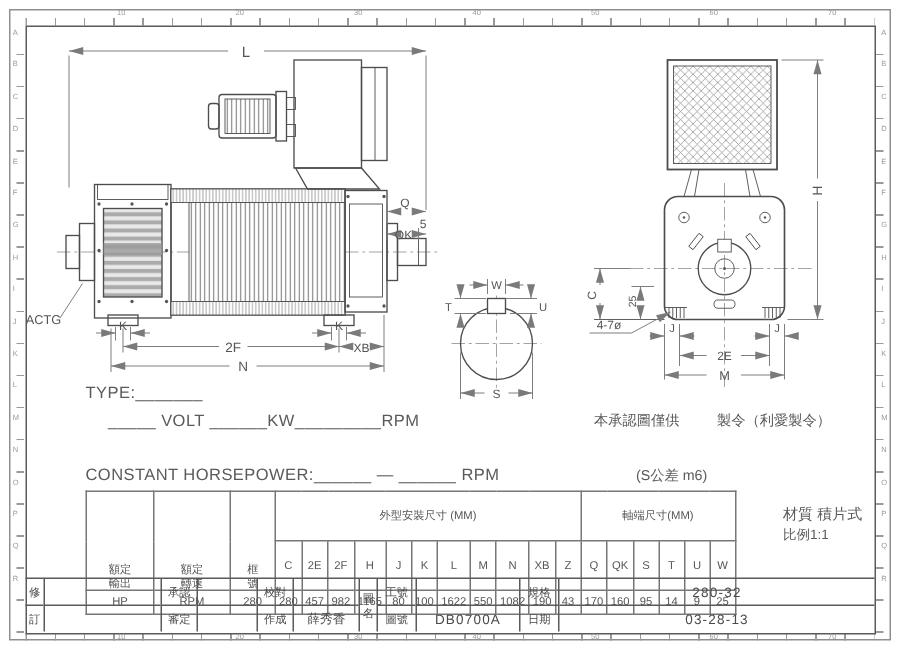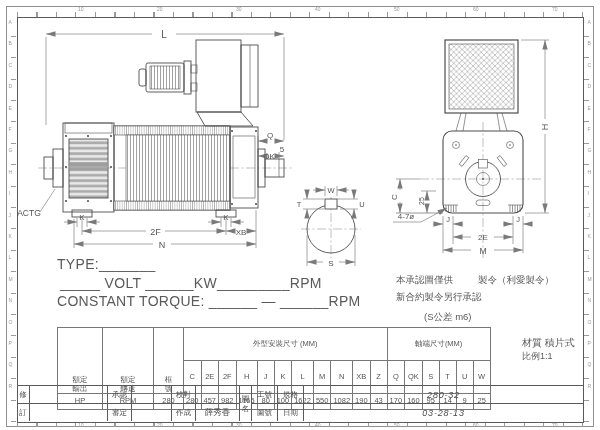--- a/index.html
+++ b/index.html
@@ -13,42 +13,42 @@
   .tick-left,.tick-right{position:absolute;top:17px;width:5px;height:405px;
       background:repeating-linear-gradient(0deg,#9a9a9a 0 1px,transparent 1px 21.4px);}
   .tick-left{left:11px}.tick-right{left:584px}
   .rl{position:absolute;font-size:5px;line-height:1;color:#999;}
   svg{position:absolute;left:0;top:0;}
   .geo{stroke:#4d4d4d;stroke-width:0.9;fill:none;}
   .geo .thin{stroke-width:0.6;}
   .dim{stroke:#7a7a7a;stroke-width:0.65;fill:none;}
   .cl{stroke:#999;stroke-width:0.6;fill:none;stroke-dasharray:9 2.5 2 2.5;}
   .txt text{fill:#555;text-anchor:middle;font-family:"Liberation Sans",sans-serif;}
-  .spec{position:absolute;font-size:14px;letter-spacing:0.3px;color:#5a5a5a;white-space:pre;}
+  .spec{position:absolute;font-size:11px;letter-spacing:0.3px;color:#5a5a5a;white-space:pre;}
   .note{position:absolute;font-size:9.5px;color:#5a5a5a;white-space:pre;}
   .dimtable{position:absolute;left:57px;top:327px;border-collapse:collapse;font-size:7.5px;color:#555;table-layout:auto;}
   .dimtable td,.dimtable th{border:1px solid #777;padding:0 2px;text-align:center;font-weight:normal;line-height:1.15;}
   .dimtable .grp{height:12px;}
   .dimtable tr.keys td{height:11px;min-width:12px;}
   .dimtable tr.vals td{height:15px;}
   .dimtable .c1{width:40px}.dimtable .c2{width:46px}.dimtable .c3{width:25px}
   .dimtable .wrap{display:inline-block;width:18px;margin-top:48px;}
   .tb{position:absolute;left:17px;top:385px;width:566px;height:36px;display:flex;
       border-top:1px solid #5a5a5a;font-size:7.5px;color:#4a4a4a;box-sizing:border-box;}
   .tb .col{display:flex;flex-direction:column;box-sizing:border-box;}
   .tb .col+.col{border-left:1px solid #5a5a5a;}
   .tb .cell{flex:1;display:flex;align-items:center;justify-content:center;overflow:hidden;white-space:nowrap;}
   .tb .cell+.cell{border-top:1px solid #5a5a5a;}
   .tb .cell.dash+ .cell, .tb .dashsep{border-top:1px dashed #777;}
   .logo-wrap{display:flex;align-items:center;justify-content:center;gap:4px;}
   .logo-lae{font-family:"Liberation Serif",serif;font-size:17px;letter-spacing:1px;color:#3f3f3f;line-height:0.8;text-align:center;}
   .logo-sub{display:block;font-size:3.5px;letter-spacing:0.2px;color:#666;font-family:"Liberation Sans",sans-serif;}
   .logo-cjk{font-size:12px;font-weight:bold;color:#3f3f3f;}
   .vstack{display:flex;flex-direction:column;align-items:center;line-height:1.25;}
-  .mono{letter-spacing:0.8px;font-style:italic;}
+  .mono{letter-spacing:0.8px;}
 </style>
 </head>
 <body>
 
 <div class="sheet">
   <div class="frame-outer"></div>
   <div class="tick-top"></div>
   <div class="tick-bottom"></div>
   <div class="tick-left"></div>
   <div class="tick-right"></div>
@@ -262,26 +262,25 @@
       <text transform="translate(397,197) rotate(-90)" font-size="8">C</text>
       <text transform="translate(424,201) rotate(-90)" font-size="7">25</text>
       <text x="448" y="221.5" font-size="7.5">J</text>
       <text x="518" y="221.5" font-size="7.5">J</text>
       <text x="483" y="240" font-size="8">2E</text>
       <text x="483" y="253.5" font-size="8.5">M</text>
     </g>
   </svg>
 
   <div class="spec" style="left:57px;top:256px">TYPE:_______</div>
-  <div class="spec" style="left:60px;top:275px">_____ VOLT ______KW_________RPM</div>
-  <div class="spec" style="left:57px;top:293px">CONSTANT TORQUE: ______ — ______RPM</div>
+  <div class="spec" style="left:72px;top:275px">_____ VOLT ______KW_________RPM</div>
+  <div class="spec" style="left:57px;top:311px">CONSTANT HORSEPOWER:______ — ______ RPM</div>
 
   <div class="note" style="left:396px;top:274px">本承認圖僅供</div>
   <div class="note" style="left:478px;top:274px">製令（利愛製令）</div>
-  <div class="note" style="left:396px;top:291px">新合約製令另行承認</div>
   <div class="note" style="left:424px;top:311px">(S公差 m6)</div>
   <div class="note" style="left:522px;top:336px;font-size:10px">材質 積片式</div>
   <div class="note" style="left:522px;top:350px;font-size:9px">比例1:1</div>
 
   <table class="dimtable">
     <tbody>
         <tr class="grp">
       <td rowspan="2" class="c1"><span class="wrap">額定輸出</span></td>
       <td rowspan="2" class="c2"><span class="wrap">額定轉速</span></td>
       <td rowspan="2" class="c3"><span class="wrap" style="width:10px">框號</span></td>
@@ -360,20 +359,24 @@
     <div class="col" style="width:12px">
       <div class="cell vstack">
         <span>圖</span>
         <span>名</span>
       </div>
     </div>
     <div class="col" style="width:26px">
       <div class="cell">工號</div>
       <div class="cell">圖號</div>
     </div>
+    <div class="col" style="width:69px">
+      <div class="cell"></div>
+      <div class="cell mono" style="font-size:9px">DB0700A</div>
+    </div>
     <div class="col" style="width:26px">
       <div class="cell">規格</div>
       <div class="cell">日期</div>
     </div>
     <div class="col" style="width:48px;flex:1">
       <div class="cell mono" style="font-size:9px">280-32</div>
       <div class="cell mono" style="font-size:9px">03-28-13</div>
     </div>
   </div>
 <span class="rl" style="left: 8.5px; top: 20px;">A</span>

